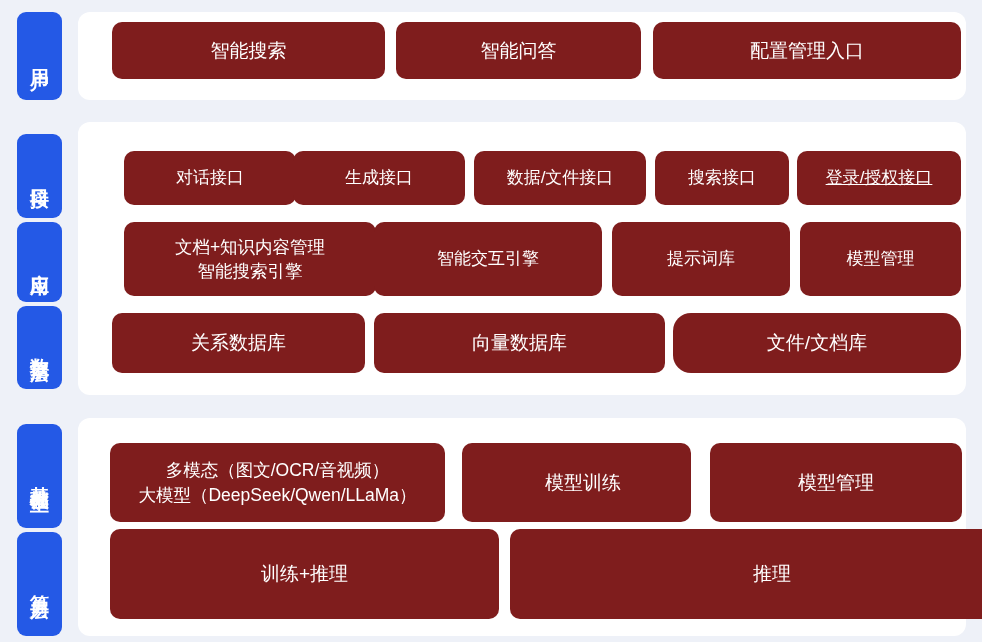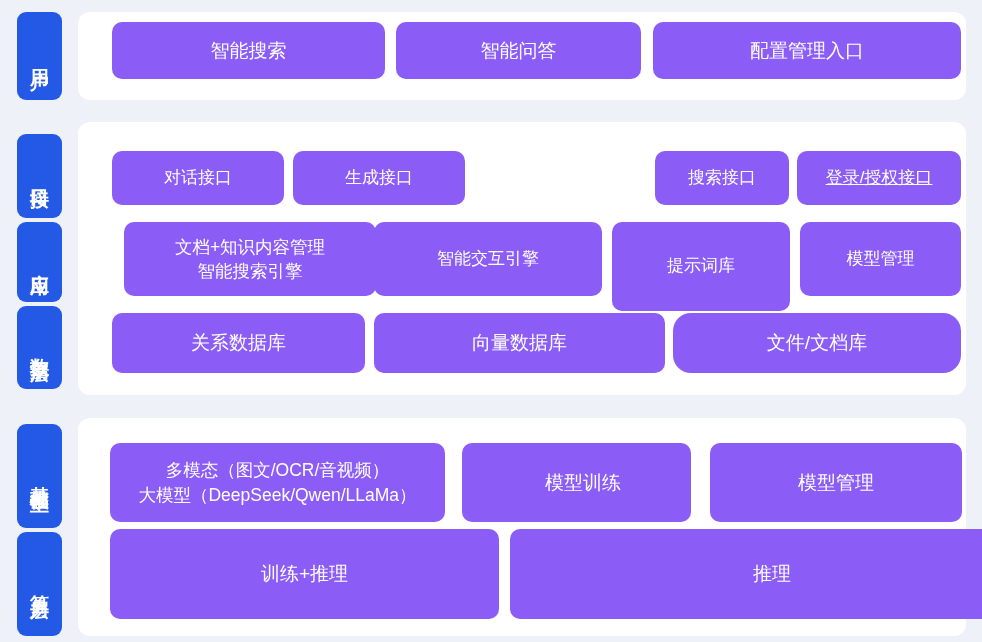--- a/index.html
+++ b/index.html
@@ -40,21 +40,21 @@
   #tag-user  {top:12px;  height:88px;}
   #tag-api   {top:134px; height:84px;}
   #tag-app   {top:222px; height:80px;}
   #tag-data  {top:306px; height:83px;}
   #tag-model {top:424px; height:104px;}
   #tag-power {top:532px; height:104px;}
 
   
   .box{
     position:absolute;
-    background:#8b5cf6;
+    background:#7f1d1d;
     border-radius:10px;
     color:#ffffff;
     display:flex;
     align-items:center;
     justify-content:center;
     text-align:center;
     box-sizing:border-box;
     padding:2px 6px;
     font-size:19px;
     line-height:1.32;
@@ -74,29 +74,30 @@
   <div class="box" style="left:112px;top:22px;width:273px;height:57px;">智能搜索</div>
   <div class="box" style="left:396px;top:22px;width:245px;height:57px;">智能问答</div>
   <div class="box" style="left:653px;top:22px;width:308px;height:57px;">配置管理入口</div>
 
   <div class="panel" id="panel-middle"></div>
 
   <div class="tag" id="tag-api">接口</div>
   <div class="tag" id="tag-app">应用</div>
   <div class="tag" id="tag-data">数据层</div>
 
-  <div class="box small" style="left:112px;top:151px;width:172px;height:54px;">对话接口</div>
+  <div class="box small" style="left:124px;top:151px;width:172px;height:54px;">对话接口</div>
   <div class="box small" style="left:293px;top:151px;width:172px;height:54px;">生成接口</div>
+  <div class="box small" style="left:474px;top:151px;width:172px;height:54px;">数据/文件接口</div>
   <div class="box small" style="left:655px;top:151px;width:134px;height:54px;">搜索接口</div>
   <div class="box small" style="left:797px;top:151px;width:164px;height:54px;text-decoration:underline;">登录/授权接口</div>
 
   <div class="box multiline" style="left:124px;top:222px;width:252px;height:74px;">文档+知识内容管理
 智能搜索引擎</div>
   <div class="box small" style="left:374px;top:222px;width:228px;height:74px;">智能交互引擎</div>
-  <div class="box small" style="left:612px;top:222px;width:178px;height:89px;">提示词库</div>
+  <div class="box small" style="left:612px;top:222px;width:178px;height:74px;">提示词库</div>
   <div class="box small" style="left:800px;top:222px;width:161px;height:74px;">模型管理</div>
 
   <div class="box" style="left:112px;top:313px;width:253px;height:60px;">关系数据库</div>
   <div class="box" style="left:374px;top:313px;width:291px;height:60px;text-align:center;">向量数据库</div>
   <div class="box" style="left:673px;top:313px;width:288px;height:60px;border-radius:18px;">文件/文档库</div>
 
   <div class="panel" id="panel-infra"></div>
 
   <div class="tag" id="tag-model">基础模型</div>
   <div class="tag" id="tag-power">算力层</div>

